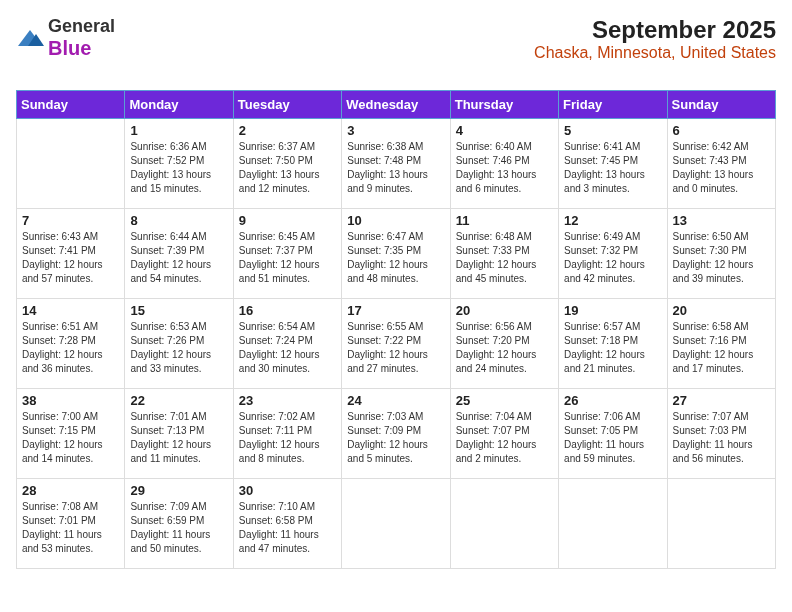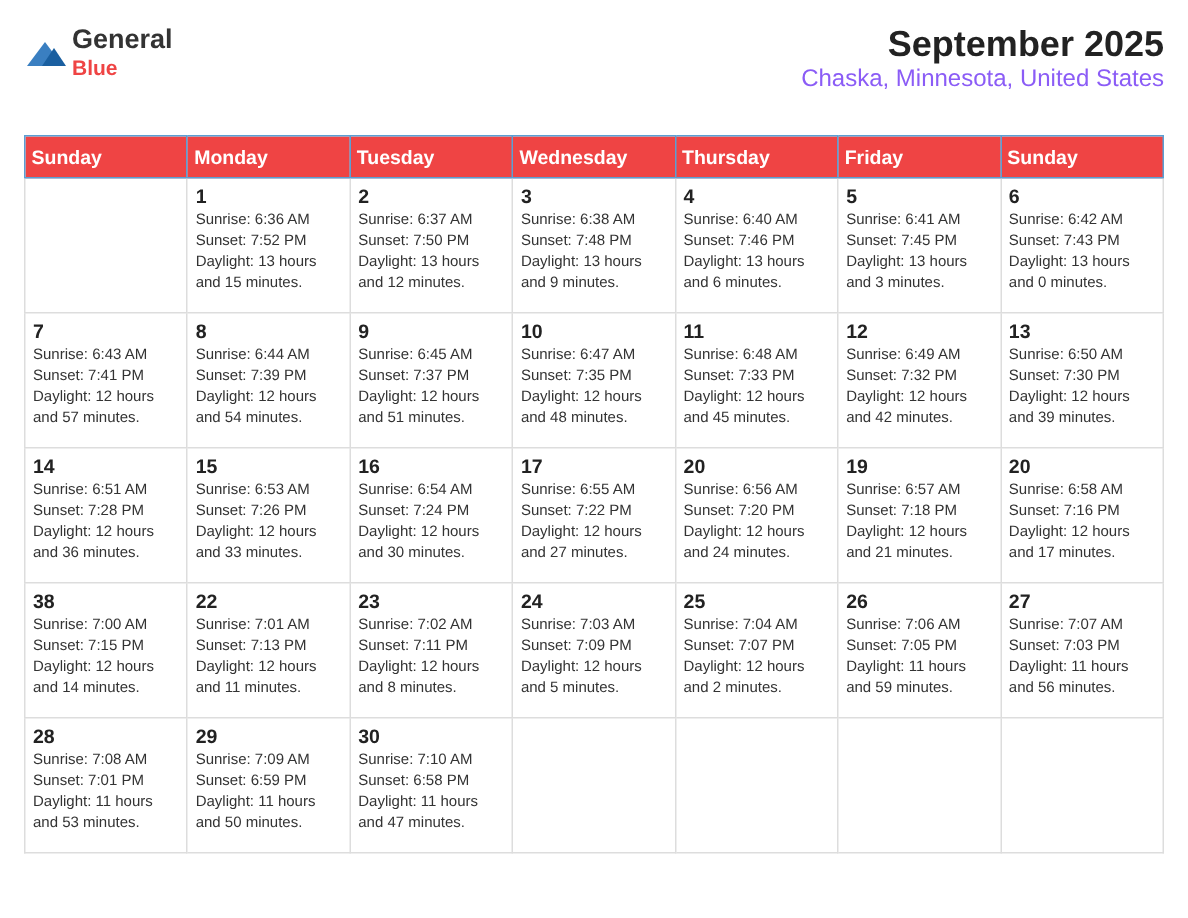--- a/index.html
+++ b/index.html
@@ -20,47 +20,47 @@
       display: flex;
       align-items: center;
       gap: 4px;
     }
     .logo-text-general {
       font-size: 18px;
       font-weight: bold;
       color: #333;
     }
     .logo-text-blue {
-      font-size: 14px;
-      font-weight: bold;
-      color: #ef4444;
+      font-size: 20px;
+      font-weight: bold;
+      color: #a21caf;
     }
     .logo-icon {
       width: 28px;
       height: 20px;
     }
     .title-block {
       text-align: right;
     }
     .month-title {
       font-size: 24px;
       font-weight: bold;
       color: #222;
     }
     .location-title {
       font-size: 16px;
-      color: #8b5cf6;
+      color: #c2410c;
     }
     .calendar {
       width: 100%;
       border-collapse: collapse;
       border: 1px solid #ccc;
     }
     .calendar th {
-      background: #ef4444;
+      background: #6d28d9;
       color: #fff;
       font-size: 13px;
       font-weight: bold;
       padding: 6px 4px;
       text-align: left;
       border: 1px solid #5a9fd4;
     }
     .calendar td {
       border: 1px solid #ddd;
       vertical-align: top;

